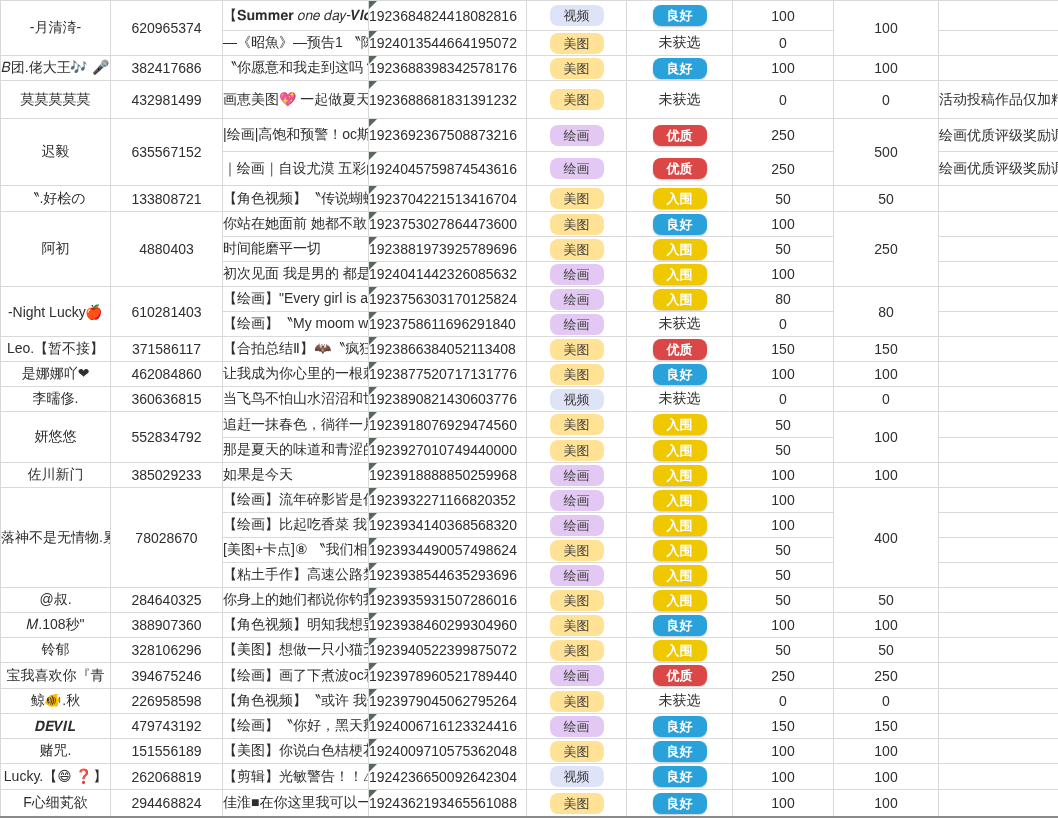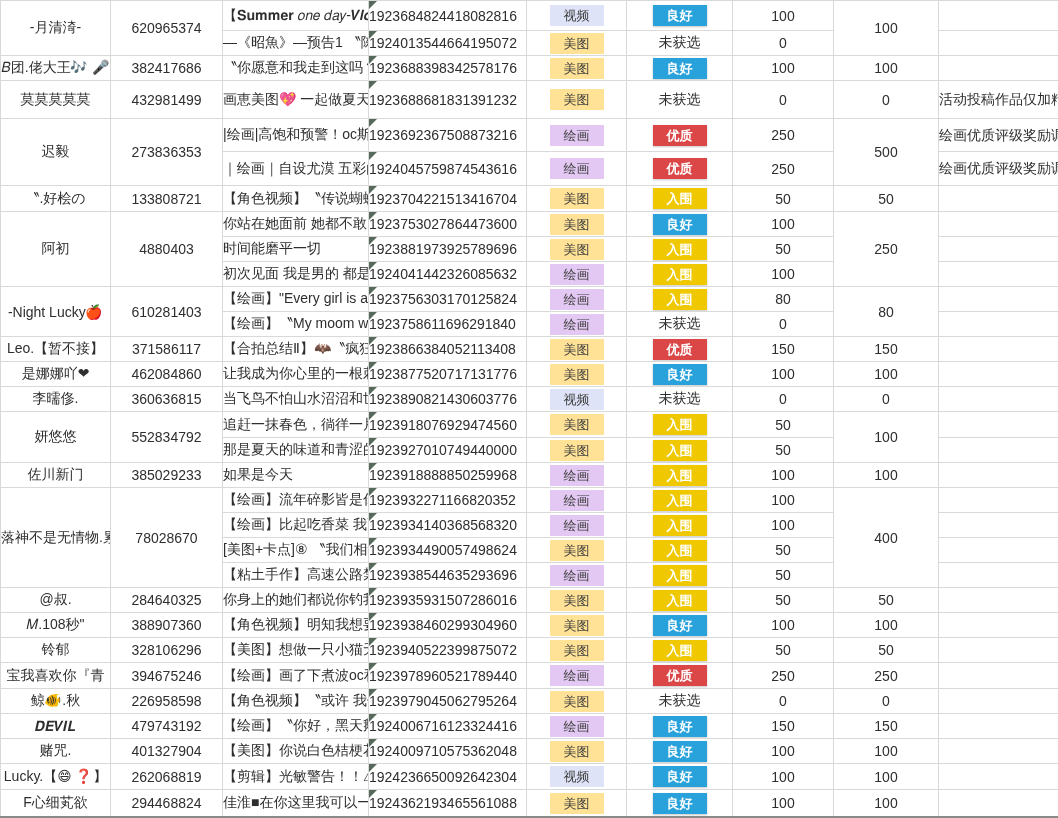--- a/index.html
+++ b/index.html
@@ -15,21 +15,21 @@
   }
   td.cell-name{text-align:center;font-size:14px;}
   td.cell-uid{text-align:center;font-size:15px;}
   td.cell-title{text-align:left;font-size:14px;padding-left:3px;}
   td.cell-pid{text-align:left;font-size:15px;position:relative;padding-left:1px;letter-spacing:0;}
   td.cell-cat,td.cell-status,td.cell-points,td.cell-total{text-align:center;}
   td.cell-points,td.cell-total{font-size:15px;}
   td.cell-note{font-size:13px;white-space:normal;text-align:left;padding:1px 3px;line-height:1.3;}
   .tri{position:absolute;top:0;left:0;width:0;height:0;
        border-top:8px solid #56695a;border-right:8px solid transparent;}
-  .badge{display:inline-block;min-width:40px;padding:2px 7px;border-radius:0;
+  .badge{display:inline-block;min-width:40px;padding:2px 7px;border-radius:8px;
          font-size:13px;line-height:17px;}
   .badge.cat{color:#3f3f3f;}
   .badge.st{color:#ffffff;font-weight:bold;box-shadow:0 1px 2px rgba(0,0,0,.22);}
   .plain-status{font-size:14px;color:#2e2e2e;}
 </style>
 </head>
 <body>
 
 <div class="sheet">
   <table class="grid">
@@ -81,21 +81,21 @@
           <td class="cell-title">画恵美图💖 一起做夏天的</td>
           <td class="cell-pid"><span class="tri" style="border-top-color: rgb(86, 105, 90);"></span><span>1923688681831391232</span></td>
           <td class="cell-cat"><span class="badge cat" style="background: rgb(255, 226, 150);">美图</span></td>
           <td class="cell-status"><span class="plain-status">未获选</span></td>
           <td class="cell-points">0</td>
           <td class="cell-total" rowspan="1">0</td>
           <td class="cell-note">活动投稿作品仅加精华</td>
         </tr>
         <tr style="height: 33px;">
           <td class="cell-name" rowspan="2">迟毅</td>
-          <td class="cell-uid" rowspan="2">273836353</td>
+          <td class="cell-uid" rowspan="2">635567152</td>
           <td class="cell-title">|绘画|高饱和预警！oc斯</td>
           <td class="cell-pid"><span class="tri" style="border-top-color: rgb(86, 105, 90);"></span><span>1923692367508873216</span></td>
           <td class="cell-cat"><span class="badge cat" style="background: rgb(226, 200, 242);">绘画</span></td>
           <td class="cell-status"><span class="badge st" style="background: rgb(219, 71, 71);">优质</span></td>
           <td class="cell-points">250</td>
           <td class="cell-total" rowspan="2">500</td>
           <td class="cell-note">绘画优质评级奖励调整</td>
         </tr>
         <tr style="height: 34px;">
           <td class="cell-title">｜绘画｜自设尤漠 五彩的</td>
@@ -321,21 +321,21 @@
           <td class="cell-title">【绘画】〝你好，黑天鹅〞</td>
           <td class="cell-pid"><span class="tri" style="border-top-color: rgb(86, 105, 90);"></span><span>1924006716123324416</span></td>
           <td class="cell-cat"><span class="badge cat" style="background: rgb(226, 200, 242);">绘画</span></td>
           <td class="cell-status"><span class="badge st" style="background: rgb(41, 162, 220);">良好</span></td>
           <td class="cell-points">150</td>
           <td class="cell-total" rowspan="1">150</td>
           <td class="cell-note"></td>
         </tr>
         <tr style="height: 25px;">
           <td class="cell-name" rowspan="1">赌咒.</td>
-          <td class="cell-uid" rowspan="1">401327904</td>
+          <td class="cell-uid" rowspan="1">151556189</td>
           <td class="cell-title">【美图】你说白色桔梗花</td>
           <td class="cell-pid"><span class="tri" style="border-top-color: rgb(86, 105, 90);"></span><span>1924009710575362048</span></td>
           <td class="cell-cat"><span class="badge cat" style="background: rgb(255, 226, 150);">美图</span></td>
           <td class="cell-status"><span class="badge st" style="background: rgb(41, 162, 220);">良好</span></td>
           <td class="cell-points">100</td>
           <td class="cell-total" rowspan="1">100</td>
           <td class="cell-note"></td>
         </tr>
         <tr style="height: 26px;">
           <td class="cell-name" rowspan="1">Lucky.【😄 ❓】</td>

